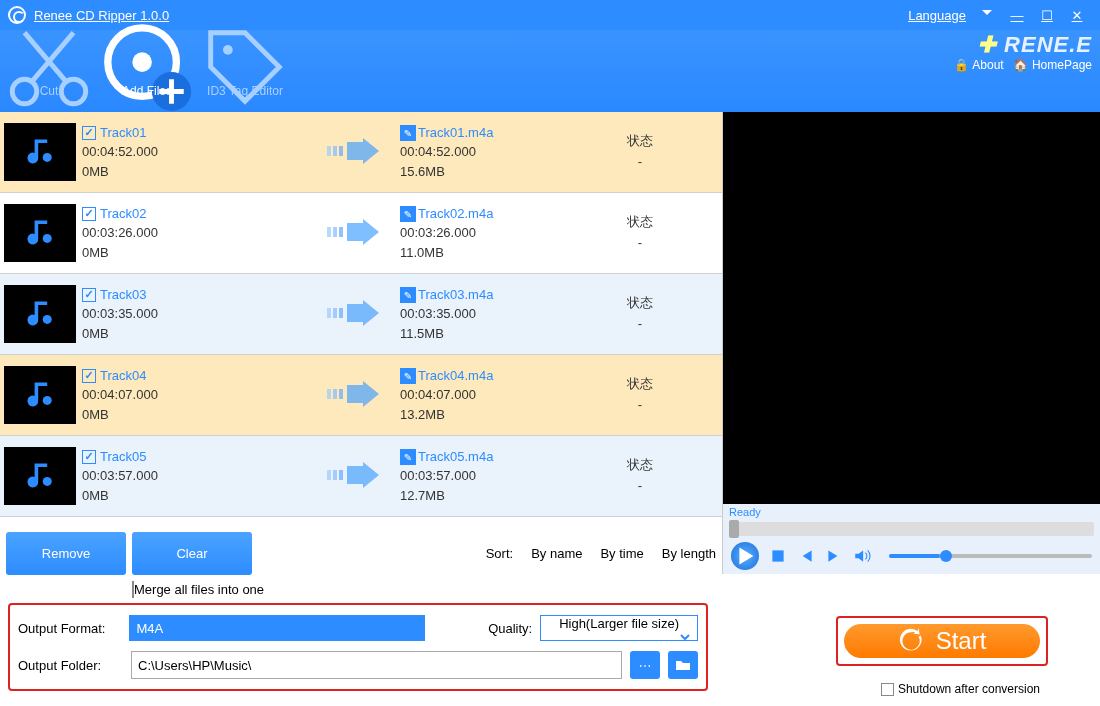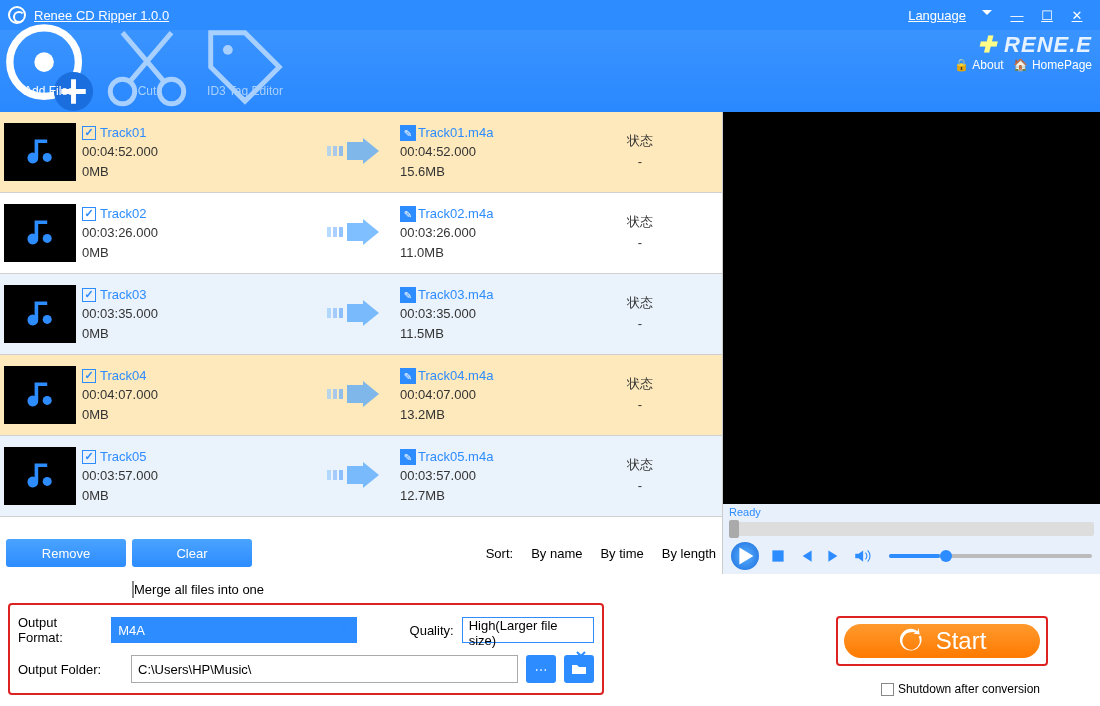--- a/index.html
+++ b/index.html
@@ -34,39 +34,39 @@
 .chkline{display:flex;align-items:center;gap:4px;}
 .chk{width:14px;height:14px;border:1px solid #2d8cff;display:inline-flex;align-items:center;justify-content:center;color:#2d8cff;font-size:11px;font-weight:bold;}
 .tname{color:#2d8cff;}
 .arrow-col{width:90px;text-align:center;}
 .arrow-col svg{opacity:.7;}
 .outinfo{width:200px;line-height:1.5;}
 .editicon{width:16px;height:16px;background:#2d8cff;display:inline-flex;align-items:center;justify-content:center;color:#fff;font-size:10px;vertical-align:middle;margin-right:2px;}
 .statcol{width:80px;text-align:center;line-height:1.6;}
 
 .btnrow{height:42px;display:flex;align-items:center;padding:0 6px;font-size:13px;gap:6px;}
-.bluebtn{background:linear-gradient(#4aa3ff,#2d8cff);color:#fff;border:none;border-radius:3px;width:120px;height:28px;font-size:13px;cursor:pointer;}
+.bluebtn{background:linear-gradient(#4aa3ff,#2d8cff);color:#fff;border:none;border-radius:3px;width:120px;height:43px;font-size:13px;cursor:pointer;}
 .sortlbl{margin-left:auto;}
 .sortopt{margin-left:12px;cursor:pointer;}
 
 .right{width:377px;background:#e8f1fb;display:flex;flex-direction:column;}
 .preview{flex:1;background:#000;margin:0;}
 .ready{font-size:11px;color:#2d8cff;padding:2px 6px;background:#e8f1fb;}
 .sliderbar{height:14px;background:#ddd;margin:2px 6px;border-radius:2px;position:relative;}
 .sliderbar .knob{position:absolute;left:0;top:-2px;width:10px;height:18px;background:#aaa;border-radius:2px;}
 .pcontrols{height:36px;display:flex;align-items:center;gap:10px;padding:0 8px;}
 .pbtn{width:18px;height:18px;cursor:pointer;display:flex;align-items:center;justify-content:center;}
 .playbig{width:28px;height:28px;border-radius:50%;background:radial-gradient(#5ab0ff,#1a6edd);display:flex;align-items:center;justify-content:center;}
 .vol{flex:1;height:4px;background:#bbb;border-radius:2px;position:relative;margin-left:8px;}
 .vol .vfill{width:25%;height:100%;background:#2d8cff;border-radius:2px;}
 .vol .vknob{position:absolute;left:25%;top:-4px;width:12px;height:12px;background:#2d8cff;border-radius:50%;}
 
 .bottom{height:130px;padding:8px 8px;font-size:13px;position:relative;}
 .mergerow{padding-left:124px;margin-bottom:6px;}
-.redbox{border:2px solid #d22;border-radius:4px;padding:10px 8px;width:596px;}
+.redbox{border:2px solid #d22;border-radius:4px;padding:10px 8px;width:700px;}
 .frow{display:flex;align-items:center;margin-bottom:10px;gap:8px;}
 .flabel{width:105px;}
 .combo{border:1px solid #2d8cff;height:26px;display:flex;align-items:center;padding:0 6px;background:#fff;cursor:pointer;position:relative;}
 .combo.sel{background:#2d8cff;color:#fff;}
 .combo .carrow{margin-left:auto;}
 .fmt{width:300px;}
 .qlbl{margin-left:40px;width:60px;text-align:right;}
 .qcombo{width:160px;flex-direction:column;}
 .folderinput{border:1px solid #aaa;height:28px;flex:1;padding:0 6px;background:#fff;display:flex;align-items:center;}
 .iconbtn{width:30px;height:28px;background:#2d8cff;color:#fff;display:flex;align-items:center;justify-content:center;cursor:pointer;border-radius:3px;}
@@ -89,44 +89,44 @@
   <span>Renee CD Ripper 1.0.0</span>
   <div class="spacer"></div>
   <span class="lang">Language</span>
   <span class="tbbtn"><span class="tri-down"></span></span>
   <span class="tbbtn">—</span>
   <span class="tbbtn">☐</span>
   <span class="tbbtn">✕</span>
 </div>
 
 <div class="toolbar">
+  <div class="toolbtn disabled">
+    <div class="ticon">
+        <svg viewBox="0 0 40 40">
+          <circle cx="10" cy="30" r="5" fill="none" stroke="#a8d0ff" stroke-width="2"></circle>
+          <circle cx="30" cy="30" r="5" fill="none" stroke="#a8d0ff" stroke-width="2"></circle>
+          <path d="M13 26L30 6M27 26L10 6" stroke="#a8d0ff" stroke-width="2"></path>
+        </svg>
+      </div>
+    <div>Cut</div>
+  </div>
   <div class="toolbtn">
     <div class="ticon">
         <svg viewBox="0 0 40 40">
           <circle cx="18" cy="18" r="14" fill="none" stroke="#fff" stroke-width="3"></circle>
           <circle cx="18" cy="18" r="4" fill="#fff"></circle>
           <circle cx="30" cy="30" r="8" fill="#1a6edd"></circle>
           <path d="M30 25v10M25 30h10" stroke="#fff" stroke-width="2"></path>
         </svg>
       </div>
     <div>Add Files</div>
   </div>
   <div class="toolbtn disabled">
     <div class="ticon">
         <svg viewBox="0 0 40 40">
-          <circle cx="10" cy="30" r="5" fill="none" stroke="#a8d0ff" stroke-width="2"></circle>
-          <circle cx="30" cy="30" r="5" fill="none" stroke="#a8d0ff" stroke-width="2"></circle>
-          <path d="M13 26L30 6M27 26L10 6" stroke="#a8d0ff" stroke-width="2"></path>
-        </svg>
-      </div>
-    <div>Cut</div>
-  </div>
-  <div class="toolbtn disabled">
-    <div class="ticon">
-        <svg viewBox="0 0 40 40">
           <path d="M6 6h14l14 14-14 14L6 20z" fill="none" stroke="#a8d0ff" stroke-width="2"></path>
           <circle cx="13" cy="13" r="2" fill="#a8d0ff"></circle>
         </svg>
       </div>
     <div>ID3 Tag Editor</div>
   </div>
   <div class="brand">
     <div class="brand-logo"><span style="color:#ff8">✚</span> <span>RENE.E</span></div>
     <div class="brand-links">
       <span>🔒 <span>About</span></span>&nbsp;&nbsp;

